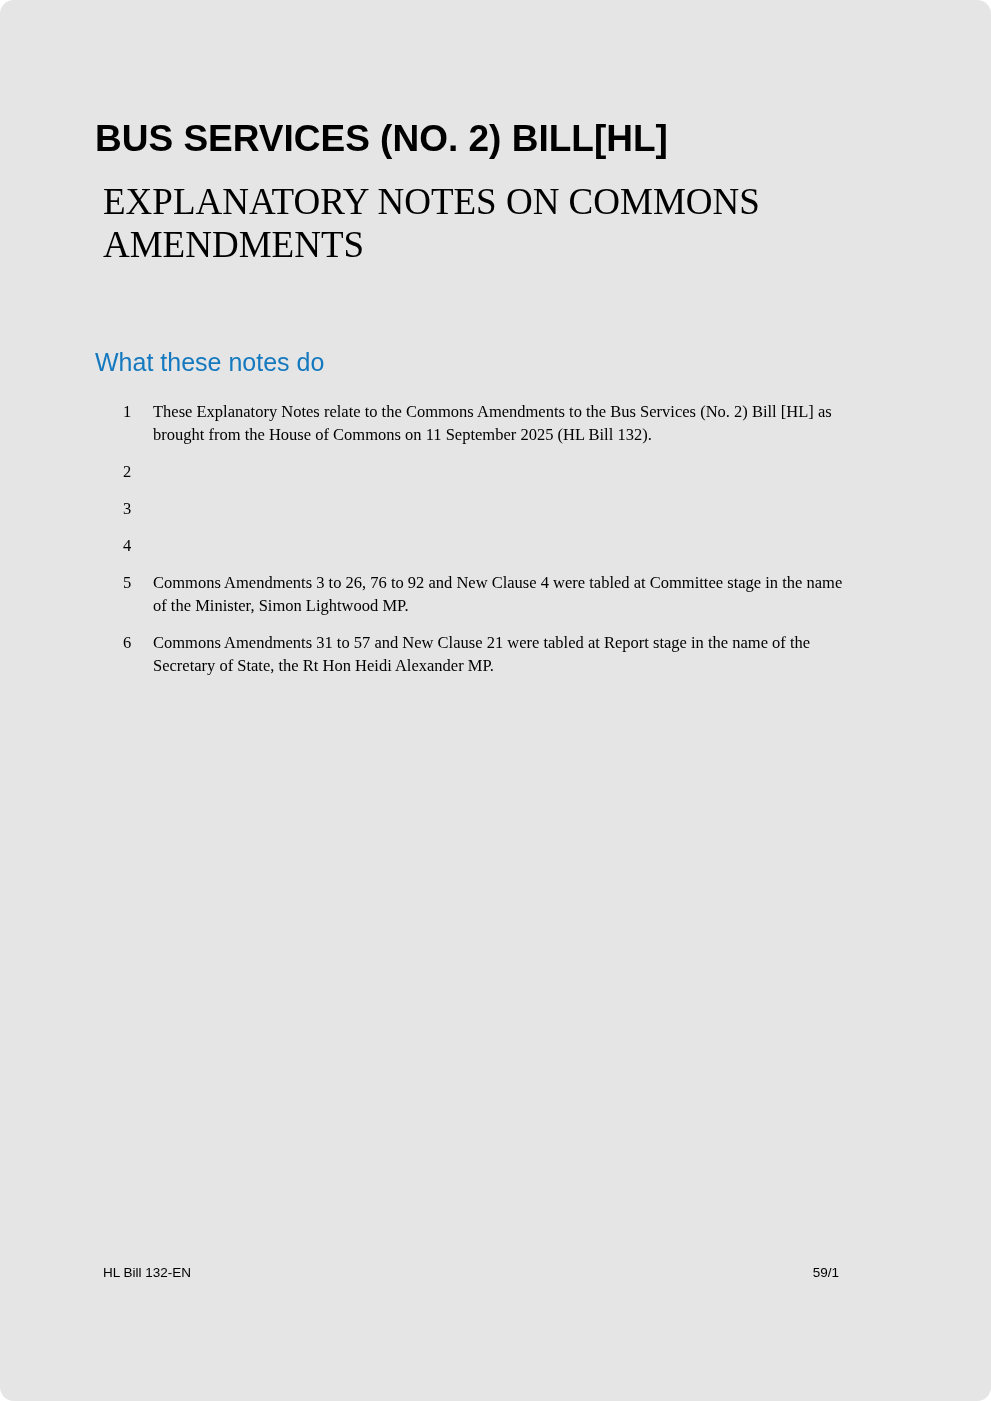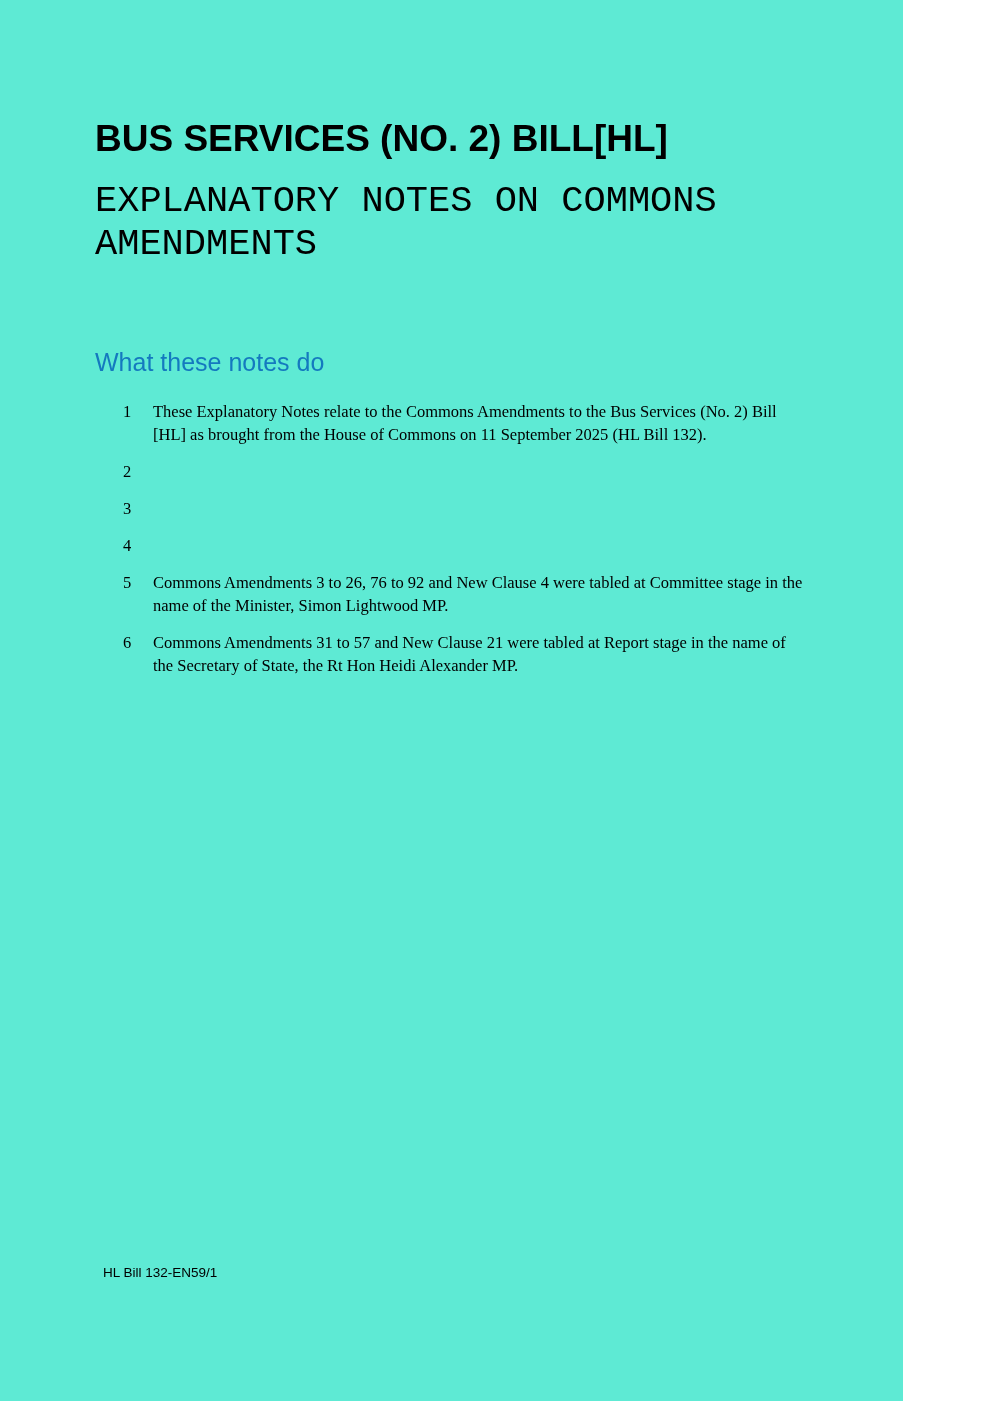--- a/index.html
+++ b/index.html
@@ -2,43 +2,44 @@
 <html><head>
 <meta charset="utf-8">
 <style>
   html, body {
     margin: 0;
     padding: 0;
     background: #ffffff;
   }
   .page {
     position: relative;
-    width: 903px;
+    width: 991px;
     height: 1401px;
-    background: #5eead4;
+    background: #e5e5e5;
     overflow: hidden;
     font-family: "Liberation Sans", sans-serif;
     color: #000000;
     box-sizing: border-box;
+    border-radius: 14px;
   }
   .doc-header {
     margin: 0 95px;
   }
   h1.title {
     margin: 118px 0 20px 0;
     font-family: "Liberation Sans", sans-serif;
     font-weight: 700;
     font-size: 37px;
     line-height: 42px;
     letter-spacing: 0px;
     color: #000000;
   }
   h2.subtitle {
-    margin: 0;
-    font-family: Liberation Mono, monospace;
+    margin: 8px;
+    font-family: Liberation Serif, serif;
     font-weight: 400;
     font-size: 37px;
     line-height: 43px;
     color: #000000;
     max-width: 760px;
   }
   h3.section-heading {
     margin: 82px 95px 24px 95px;
     font-family: "Liberation Sans", sans-serif;
     font-weight: 400;
@@ -69,20 +70,21 @@
   .para .text {
     display: inline-block;
     max-width: 702px;
   }
   .doc-footer {
     position: absolute;
     left: 103px;
     right: 152px;
     top: 1264px;
     display: flex;
+    justify-content: space-between;
     font-family: "Liberation Sans", sans-serif;
     font-size: 13.5px;
     line-height: 17px;
     color: #000000;
   }
 </style>
 </head>
 <body>
 
 <div class="page">

